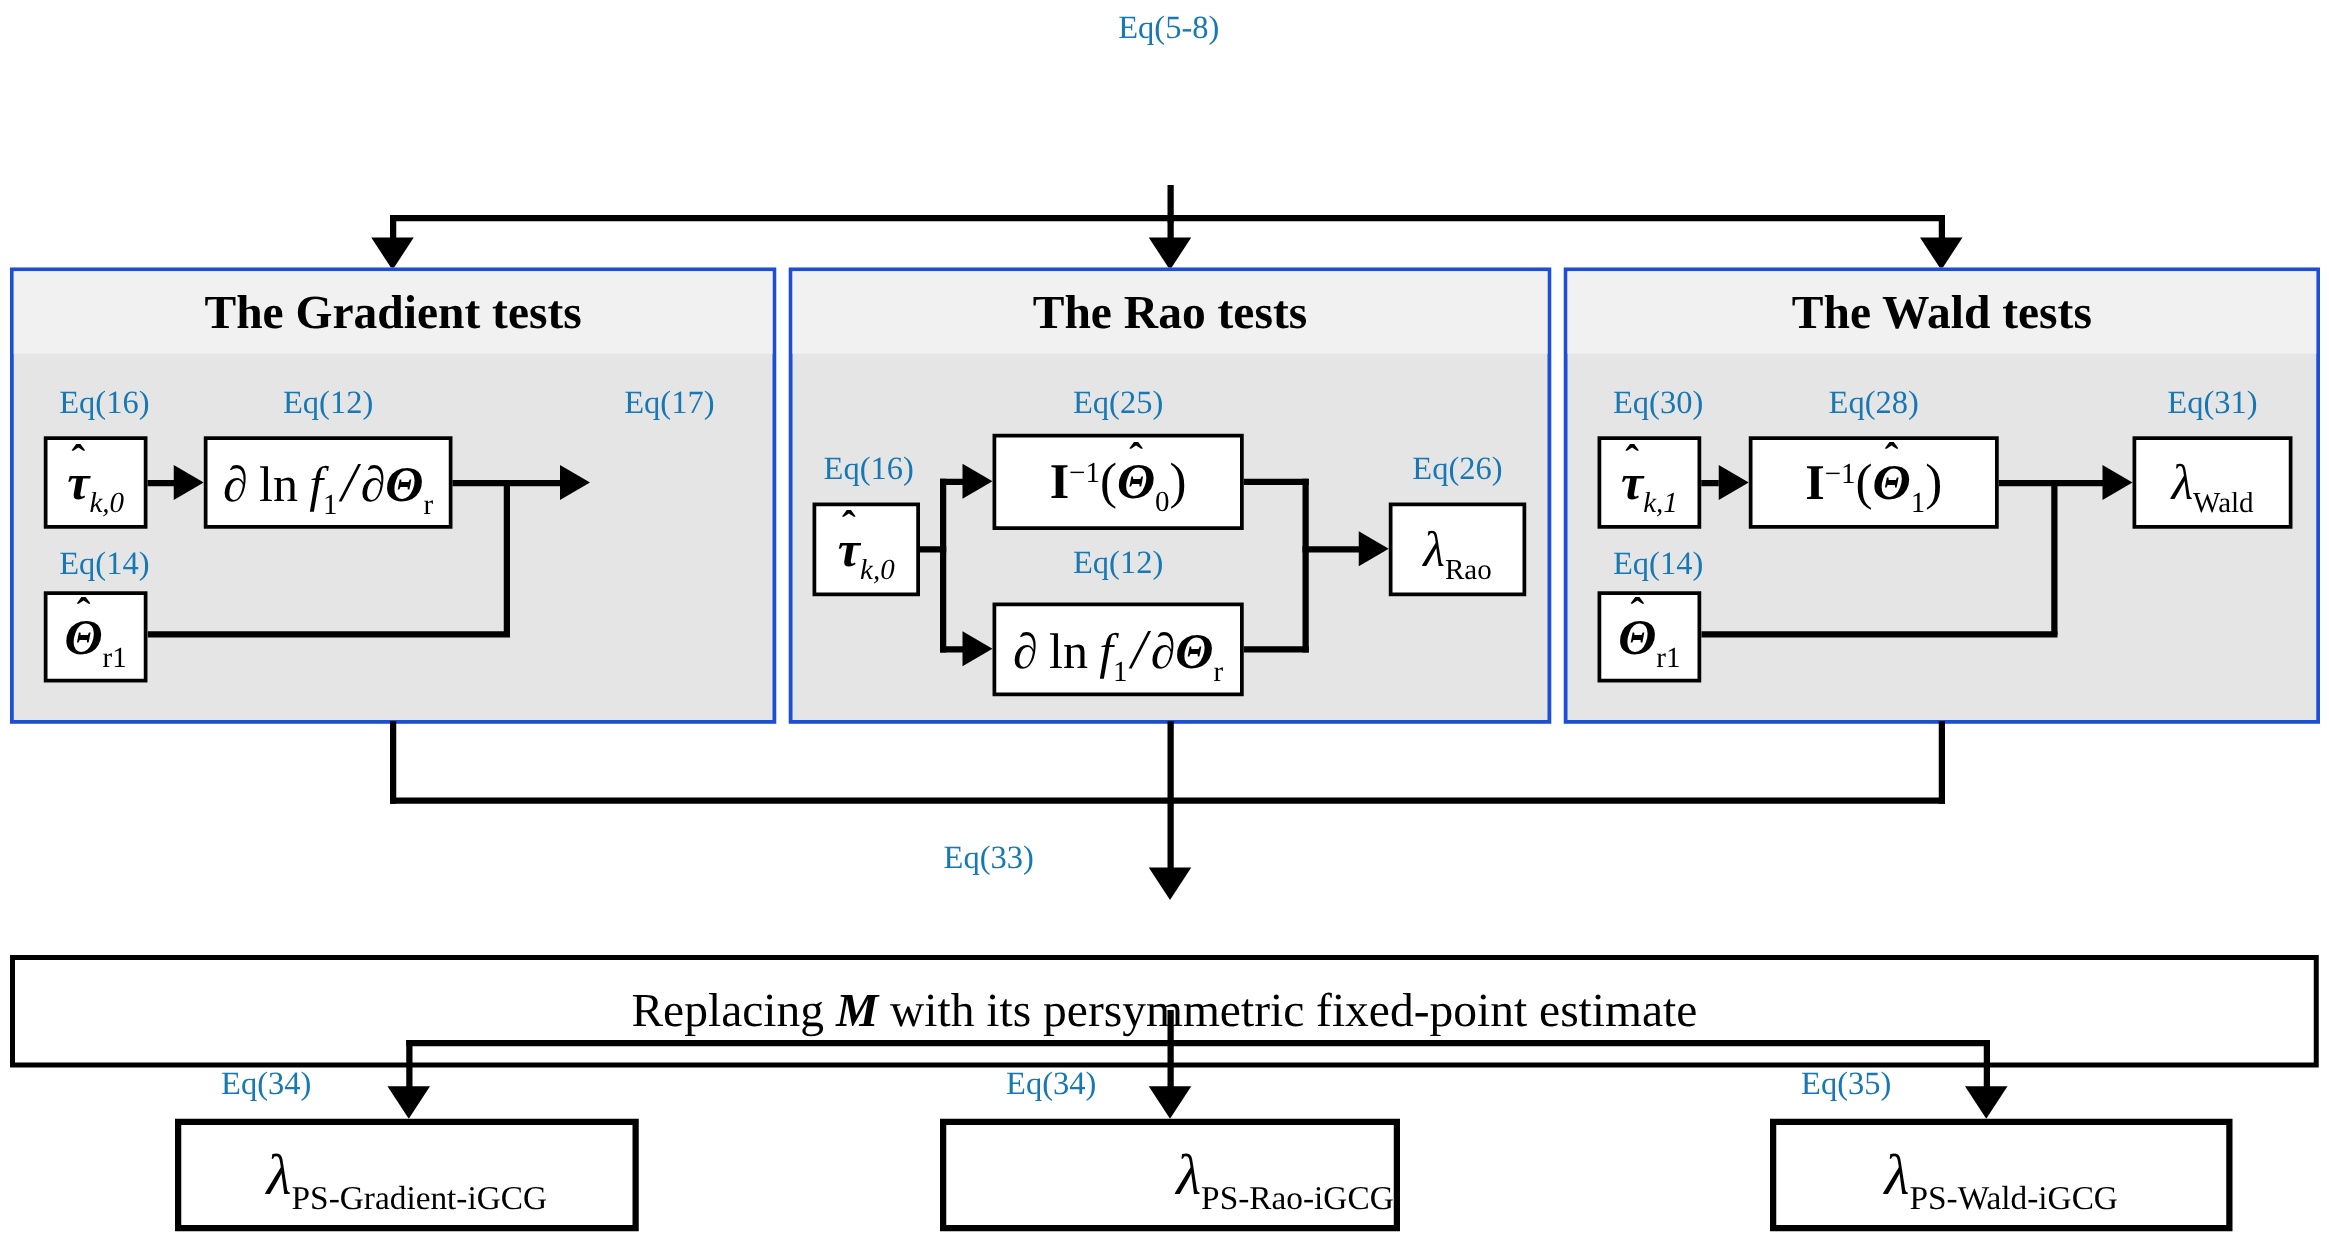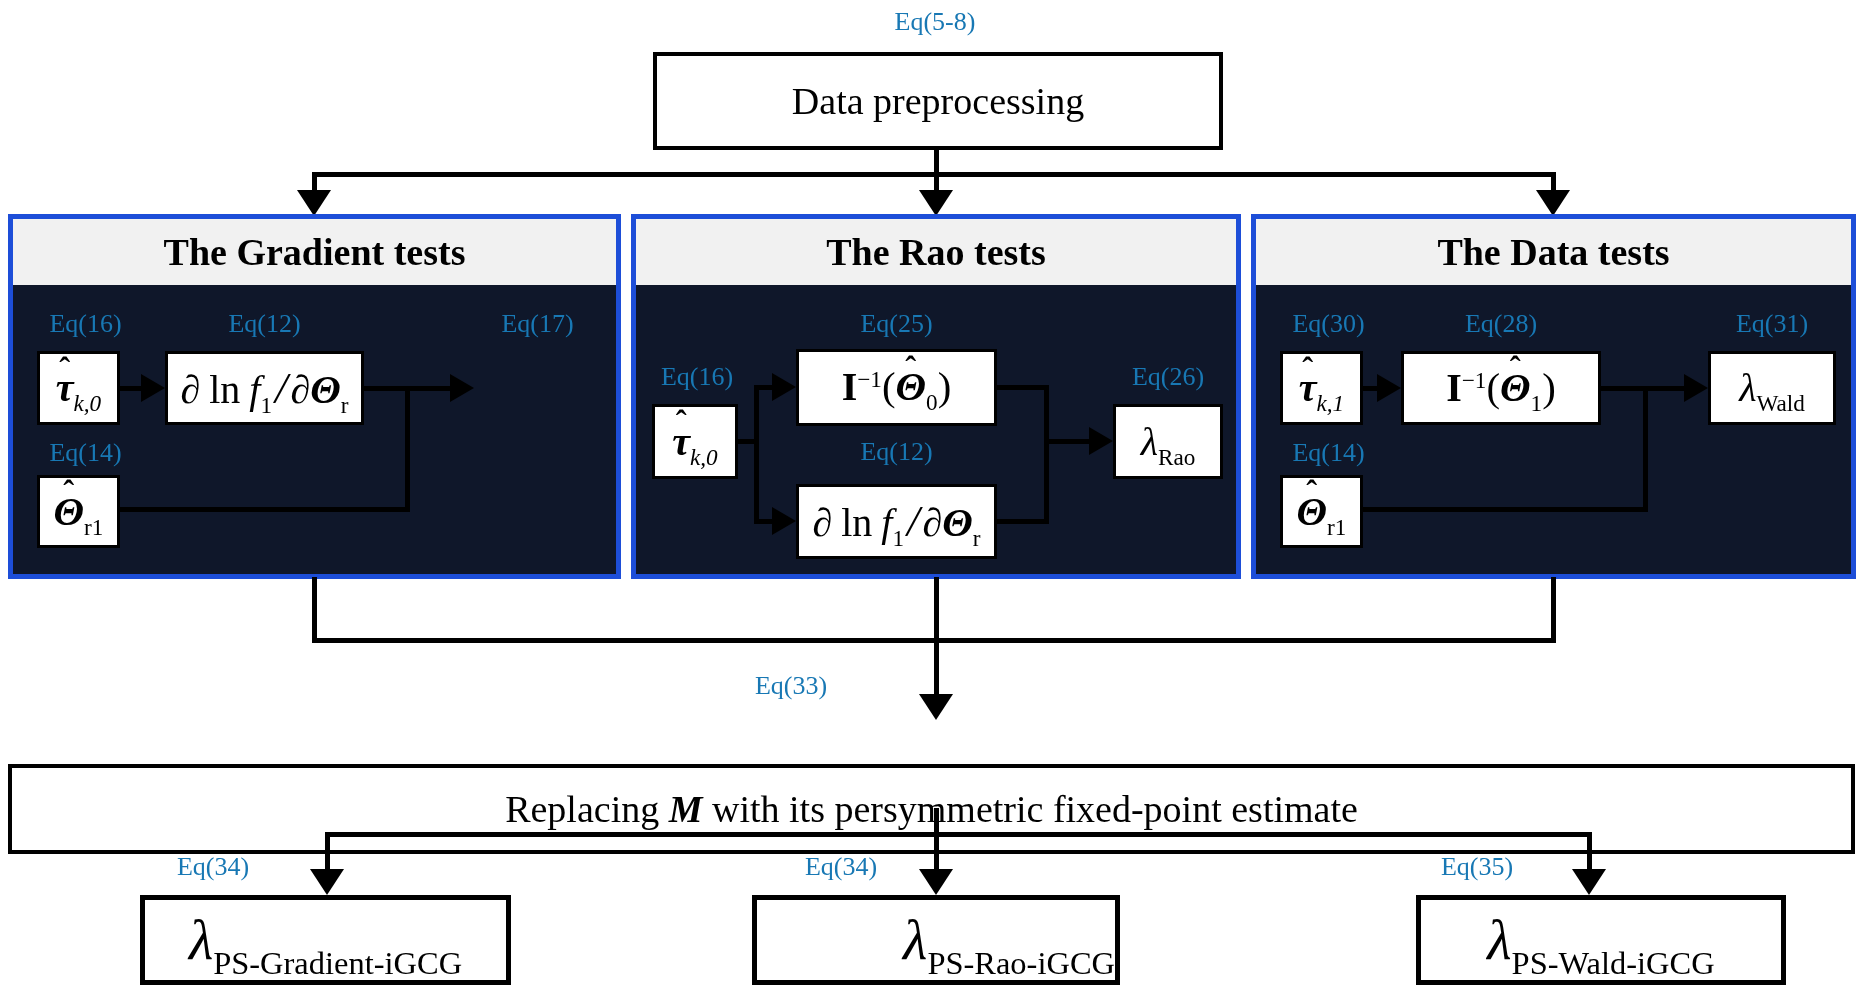--- a/index.html
+++ b/index.html
@@ -11,21 +11,21 @@
   .eq {
     position:absolute; color:#1878b4; font-size:26px; line-height:1.05;
     text-align:center; white-space:nowrap;
   }
   .box {
     position:absolute; background:#fff; border:3px solid #000;
     display:flex; align-items:center; justify-content:center; white-space:nowrap;
   }
   .thick { border-width:4px; }
   .panel {
-    position:absolute; top:214px; height:365px; border:5px solid #1d4ed8; background:#0f172a;
+    position:absolute; top:214px; height:365px; border:3px solid #1d4ed8; background:#e5e5e5;
   }
   .panel-header {
     position:absolute; left:0; right:0; top:0; height:66px; background:#f1f1f1;
     display:flex; align-items:center; justify-content:center;
     font-weight:bold; font-size:38px;
   }
   .hline, .vline { position:absolute; background:#000; }
   .hline { height:5px; } .vline { width:5px; }
   .ah-down { position:absolute; width:0; height:0;
     border-left:17px solid transparent; border-right:17px solid transparent;
@@ -37,33 +37,30 @@
   .bi { font-style:italic; font-weight:bold; }
   .it { font-style:italic; }
   sub.s { font-size:0.58em; vertical-align:-0.45em; line-height:0; }
   sup.s { font-size:0.58em; vertical-align:0.55em; line-height:0; }
   .hatwrap { position:relative; display:inline-block; }
   .hat { position:absolute; left:50%; top:-0.44em; transform:translateX(-50%);
     font-size:0.82em; font-weight:bold; line-height:1; }
   .mls { margin-left:9px; }
   .slash { font-style:italic; font-size:1.12em; margin:0 3px; }
   .paren { font-size:1.02em; }
-  .outmath { font-size:56px; line-height:1; }
+  .outmath { font-size:46px; line-height:1; }
   .dp-text, .rep-text { font-size:38px; white-space:nowrap; }
 </style>
 </head>
 <body>
 
 <div class="canvas">
 
   <div class="eq" style="left:845px; top:8px; width:180px;">Eq(5-8)</div>
 
-  <div class="box thick dp-text" style="left:653px; top:52px; width:570px; height:98px;">
-    <span>Data preprocessing</span>
-  </div>
 
   <div class="vline" style="left:934px; top:148px; height:30px;"></div>
   <div class="hline" style="left:312px; top:172px; width:1244px;"></div>
   <div class="vline" style="left:312px; top:175px; height:18px;"></div>
   <div class="vline" style="left:934px; top:175px; height:18px;"></div>
   <div class="vline" style="left:1551px; top:175px; height:18px;"></div>
   <div class="ah-down" style="left:297px; top:190px;"></div>
   <div class="ah-down" style="left:919px; top:190px;"></div>
   <div class="ah-down" style="left:1536px; top:190px;"></div>
 
@@ -148,21 +145,21 @@
 
     <div class="hline" style="left:361px; top:166px; width:52px;"></div>
     <div class="hline" style="left:361px; top:300px; width:52px;"></div>
     <div class="vline" style="left:408px; top:166px; height:139px;"></div>
     <div class="hline" style="left:408px; top:220px; width:50px;"></div>
     <div class="ah-right" style="left:453px; top:208px;"></div>
   </section>
 
   <section class="panel" style="left:1251px; width:605px;">
     <div class="panel-header">
-      <span>The Data tests</span>
+      <span>The Wald tests</span>
     </div>
 
     <div class="eq" style="left:15px; top:91px; width:115px;">Eq(30)</div>
     <div class="eq" style="left:145px; top:91px; width:200px;">Eq(28)</div>
     <div class="eq" style="left:452px; top:91px; width:128px;">Eq(31)</div>
 
     <div class="box" style="left:24px; top:132px; width:83px; height:74px;">
       <span class="math">
         <span class="hatwrap"><b class="bi">τ</b><span class="hat">ˆ</span></span><sub class="s it">k,1</sub>
       </span>

